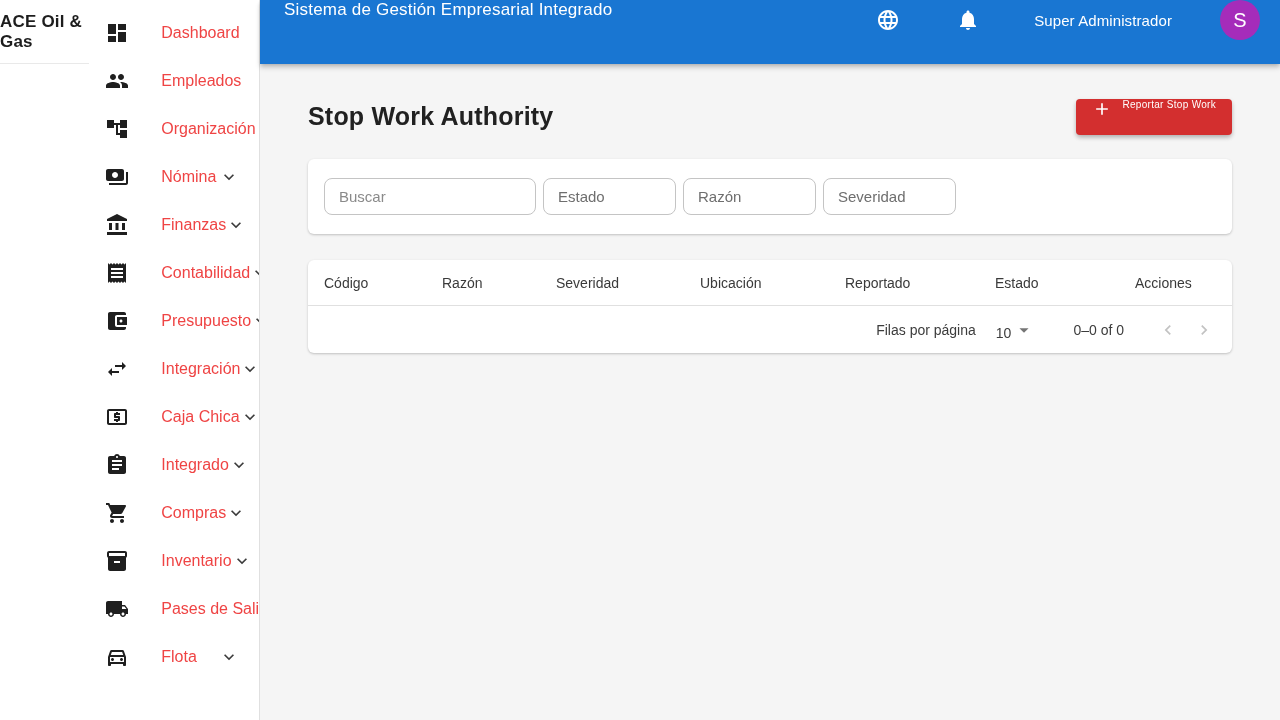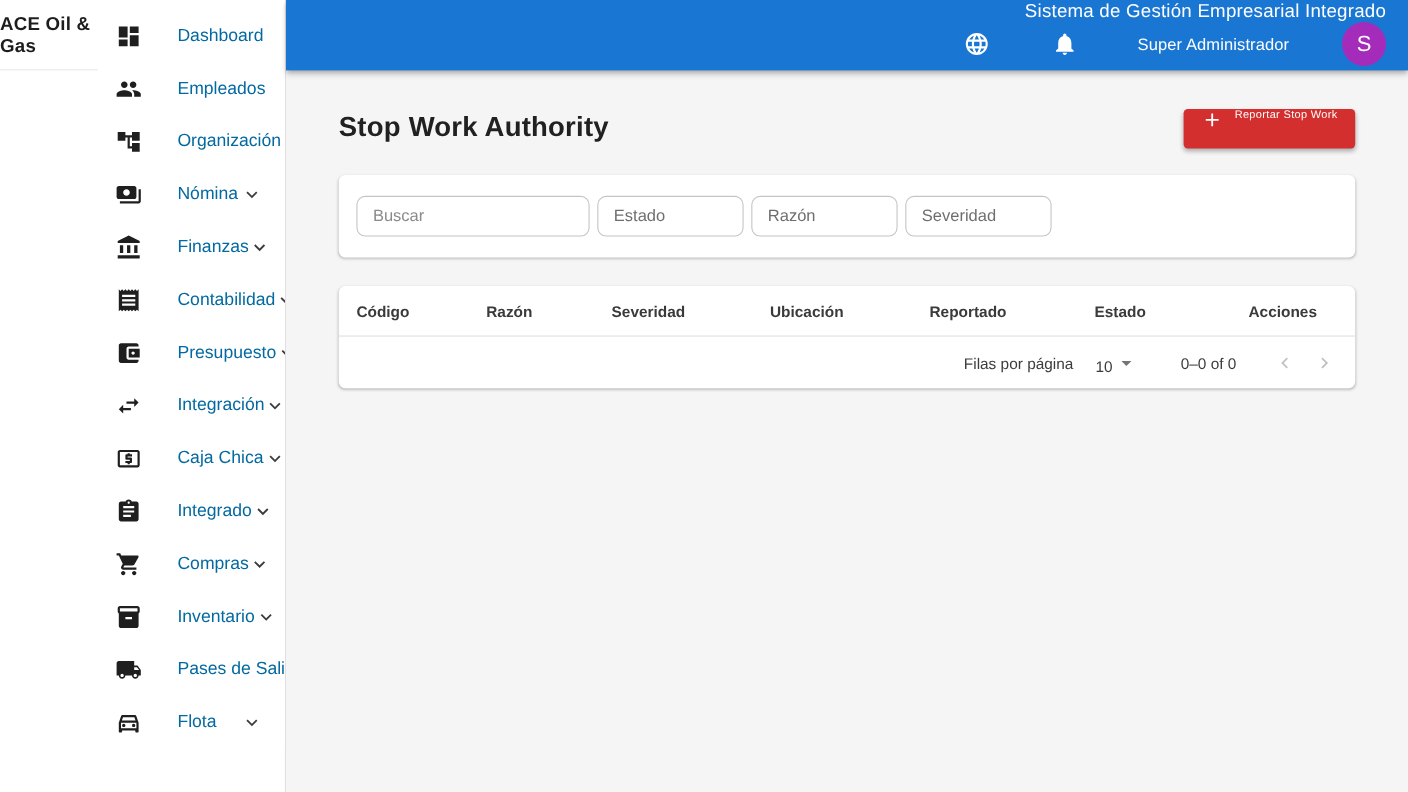--- a/index.html
+++ b/index.html
@@ -31,33 +31,33 @@
   }
   .nav{padding-top:9px;overflow:hidden;}
   .nav-item{
     height:48px;display:flex;align-items:center;
     padding:0 20px 0 16px;cursor:pointer;background:#fff;
   }
   .nav-item .ic{
     width:24px;height:24px;color:#1f1f1f;flex:none;
   }
   .nav-item .lbl{
-    margin-left:32px;font-size:16px;color:#0369a1;white-space:nowrap;
+    margin-left:32px;font-size:16px;color:#ef4444;white-space:nowrap;
   }
   .nav-item .chev{
     margin-left:auto;width:20px;height:20px;color:#3c3c3c;flex:none;
   }
   .ic svg,.chev svg,.icbtn svg,.caret svg,.pagebtn svg,.plus svg{display:block;width:100%;height:100%;}
   
   .main-col{flex:1;display:flex;flex-direction:column;height:720px;}
   .appbar{
     height:64px;min-height:64px;background:var(--c-appbar);color:#fff;
-    display:flex;align-items:flex-end;padding:0 20px 0 24px;
+    display:flex;align-items:flex-start;padding:0 20px 0 24px;
     box-shadow:0 2px 4px -1px rgba(0,0,0,.2),0 4px 5px 0 rgba(0,0,0,.14);
-    position:relative;z-index:2;flex-direction:column;
+    position:relative;z-index:2;
   }
   .appbar-title{font-size:17px;font-weight:400;letter-spacing:.2px;}
   .appbar-right{margin-left:auto;display:flex;align-items:center;gap:32px;}
   .icbtn{
     width:40px;height:40px;border:none;background:transparent;color:#fff;
     padding:8px;border-radius:50%;cursor:pointer;
   }
   .icbtn + .icbtn{margin-left:8px;}
   .user-name{font-size:15px;margin:0 16px 0 14px;letter-spacing:.1px;}
   .avatar{
@@ -96,21 +96,21 @@
     display:flex;align-items:center;padding:0 8px 0 14px;cursor:pointer;background:#fff;
   }
   .select .sel-lbl{font-size:15px;color:#6e6e6e;flex:1;white-space:nowrap;}
   .select .caret{width:24px;height:24px;color:#757575;flex:none;}
   
   .table-card{margin-top:26px;overflow:hidden;}
   .thead{
     display:grid;grid-template-columns:118px 114px 144px 145px 150px 140px 1fr;
     height:46px;align-items:center;border-bottom:1px solid var(--c-border);
   }
-  .th{padding-left:16px;font-size:14px;font-weight:700;color:#3a3a3a;white-space:nowrap;}
+  .th{padding-left:16px;font-size:14px;font-weight:400;color:#3a3a3a;white-space:nowrap;}
   .empty-row{
     height:98px;display:flex;align-items:center;justify-content:center;
     font-size:16px;color:var(--c-muted);border-bottom:1px solid var(--c-border);
   }
   .pagination{
     height:47px;display:flex;align-items:center;justify-content:flex-end;
     padding-right:10px;font-size:14px;color:#3c3c3c;margin-left:30px;
   }
   .rpp-label{margin-right:20px;}
   .rpp-select{display:flex;align-items:flex-end;cursor:pointer;margin-right:38px;}

